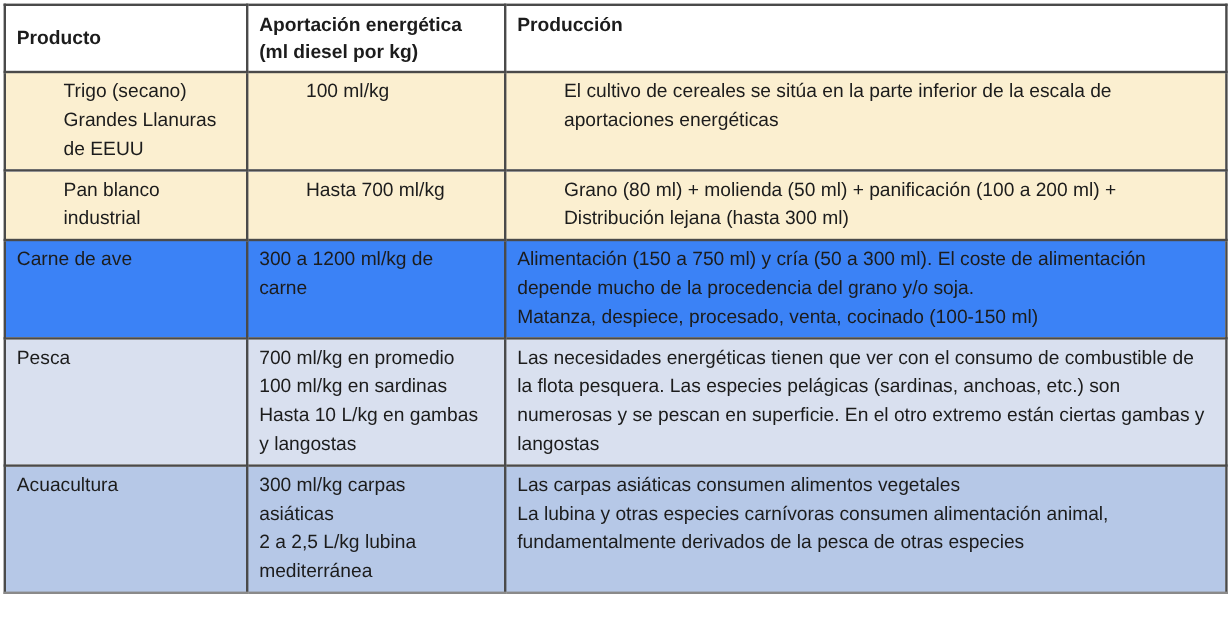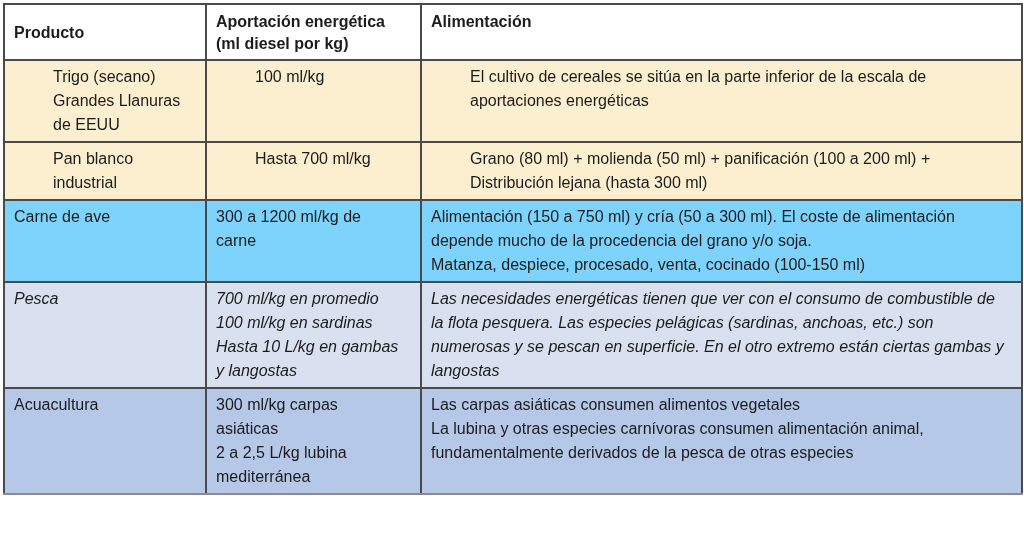--- a/index.html
+++ b/index.html
@@ -48,46 +48,46 @@
     padding-top: 6px;
   }
   .energy-table th.col-producto {
     vertical-align: middle;
   }
   tr.header-row      { height: 56px; }
   tr.row-trigo       { height: 57px; }
   tr.row-pan         { height: 53px; margin-left: 47px; }
   tr.row-carne       { height: 77px; }
   tr.row-tomates     { height: 78px; }
-  tr.row-pesca       { height: 103px; font-style: italic; }
+  tr.row-pesca       { height: 103px; }
   tr.row-acuacultura { height: 97px; }
 
   tr.row-acuacultura td { border-bottom-color: #8a8a8a; }
 
   .bg-cream  td { background: #fbefd0; padding-left: 48px; }
-  .bg-peach  td { background: #7dd3fc; }
+  .bg-peach  td { background: #3b82f6; }
   .bg-salmon td { background: #f8807c; }
   .bg-lblue  td { background: #d9e0ef; }
   .bg-mblue  td { background: #b6c8e7; }
 </style>
 </head>
 <body>
 
 <div class="stage">
   <table class="energy-table">
     <colgroup>
       <col style="width:202px">
       <col style="width:215px">
       <col style="width:601px">
     </colgroup>
     <thead>
       <tr class="header-row">
         <th class="col-producto">Producto</th>
         <th class="col-aportacion">Aportación energética (ml diesel por kg)</th>
-        <th class="col-explicacion">Alimentación</th>
+        <th class="col-explicacion">Producción</th>
       </tr>
     </thead>
     <tbody>
       <tr class="row-trigo bg-cream">
         <td>Trigo (secano) Grandes Llanuras de EEUU</td>
         <td>100 ml/kg</td>
         <td>El cultivo de cereales se sitúa en la parte inferior de la escala de aportaciones energéticas</td>
       </tr>
       <tr class="row-pan bg-cream">
         <td>Pan blanco industrial</td>

